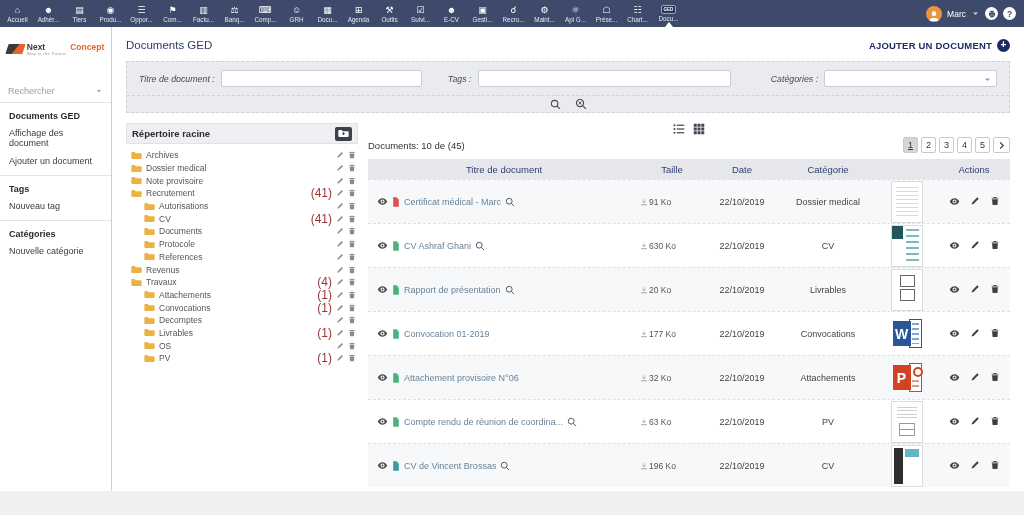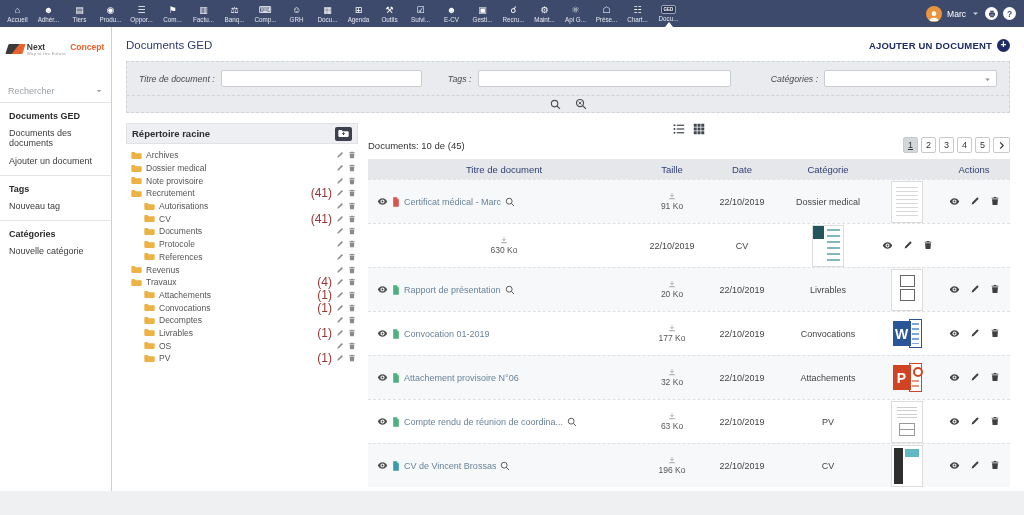--- a/index.html
+++ b/index.html
@@ -81,21 +81,21 @@
   .t-head,.t-row{display:grid;grid-template-columns:272px 64px 76px 96px 62px 1fr;align-items:center;}
   .t-head{background:#e5e7eb;height:20px;color:#2f3f70;font-size:9.5px;}
   .t-head>div{text-align:center;}
   .t-row{height:44px;border-top:1px dashed #e0e0e0;background:#fff;}
   .t-row:nth-child(odd){background:#f7f8f9;}
   .title-cell{display:flex;align-items:center;gap:4px;padding-left:9px;min-width:0;}
   .title-cell .eye{color:#4c4c4c;cursor:pointer;}
   .file-ico{flex:none;}
   .doc-link{color:#68839b;font-size:9px;white-space:nowrap;overflow:hidden;text-overflow:ellipsis;cursor:pointer;}
   .zoom-ic{color:#5c5c5c;cursor:pointer;flex:none;}
-  .size-cell{display:flex;flex-direction:column;align-items:center;gap:1px;font-size:8.5px;color:#555;}
+  .size-cell{display:flex;flex-direction:row;align-items:center;gap:1px;font-size:8.5px;color:#555;}
   .size-cell .ic{color:#b3b3b3;cursor:pointer;}
   .date-cell,.cat-cell{text-align:center;font-size:9px;color:#444;}
   .thumb-cell{display:flex;justify-content:center;}
   .actions-cell{display:flex;justify-content:center;gap:10px;color:#3f3f3f;}
   .actions-cell .ic{cursor:pointer;}
 
   
   .thumb{width:32px;height:42px;background:#fff;border:1px solid #dcdcdc;position:relative;overflow:hidden;cursor:pointer;}
   .thumb.doc-plain::before{content:"";position:absolute;left:4px;right:4px;top:5px;bottom:5px;background:repeating-linear-gradient(to bottom,#d9d9d9 0 1px,transparent 1px 4px);}
   .thumb.cv-teal::before{content:"";position:absolute;left:0;top:0;width:11px;height:13px;background:#23555c;}
@@ -322,21 +322,21 @@
       </div>
       <div class="side-search">
         <span>Rechercher</span>
         <svg class="ic" width="8" height="8" style="color:#9aa0a6">
             <use href="#i-caret-down"></use>
           </svg>
       </div>
       <div id="side-sections">
           <div class="side-sec">
     <div class="side-head">Documents GED</div>
-  <div class="side-item">Documents des documents</div>
+  <div class="side-item">Affichage des document</div>
             <div class="side-item">Ajouter un document</div>
           </div>
           <div class="side-sec">
     <div class="side-head">Tags</div>
   <div class="side-item">Nouveau tag</div>
           </div>
           <div class="side-sec">
     <div class="side-head">Catégories</div>
   <div class="side-item">Nouvelle catégorie</div>
           </div>
@@ -718,20 +718,32 @@
                     </svg>
       <svg class="ic" width="10" height="10">
                       <use href="#i-pencil"></use>
                     </svg>
       <svg class="ic" width="10" height="10">
                       <use href="#i-trash"></use>
                     </svg>
     </div>
   </div>
                 <div class="t-row">
+    <div class="title-cell">
+      <svg class="ic eye" width="11" height="11">
+                      <use href="#i-eye"></use>
+                    </svg>
+      <svg class="ic file-ico" width="8" height="10" style="color: rgb(76, 175, 125);">
+                      <use href="#i-file"></use>
+                    </svg>
+      <span class="doc-link">CV Ashraf Ghani</span>
+      <svg class="ic zoom-ic" width="10" height="10">
+                      <use href="#i-search"></use>
+                    </svg>
+    </div>
     <div class="size-cell">
       <svg class="ic" width="8" height="8">
                       <use href="#i-download-mini"></use>
                     </svg>
       <span>630 Ko</span>
     </div>
     <div class="date-cell">22/10/2019</div>
     <div class="cat-cell">CV</div>
     <div class="thumb-cell">
                     <span class="thumb cv-teal"></span>

